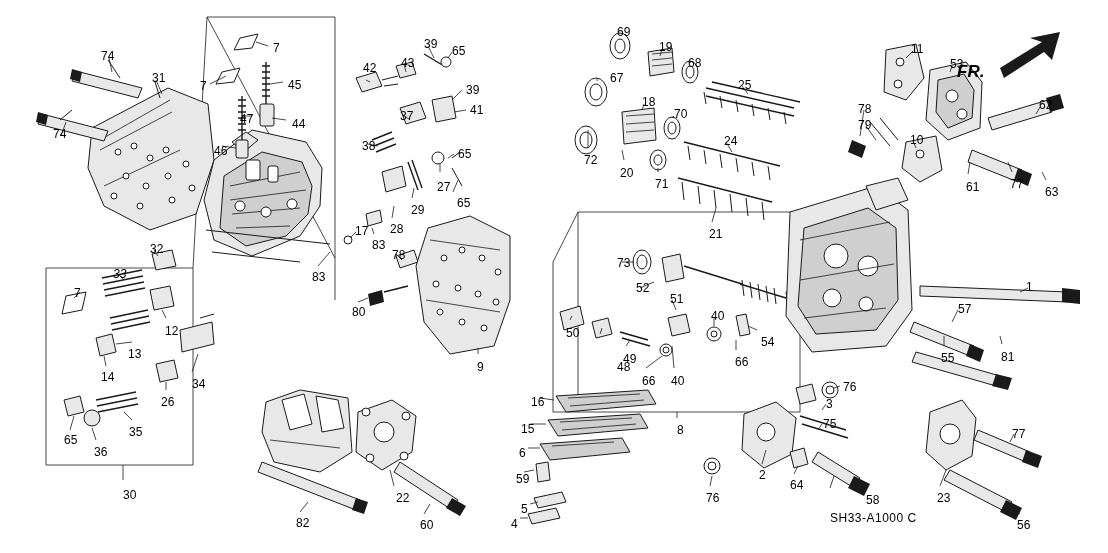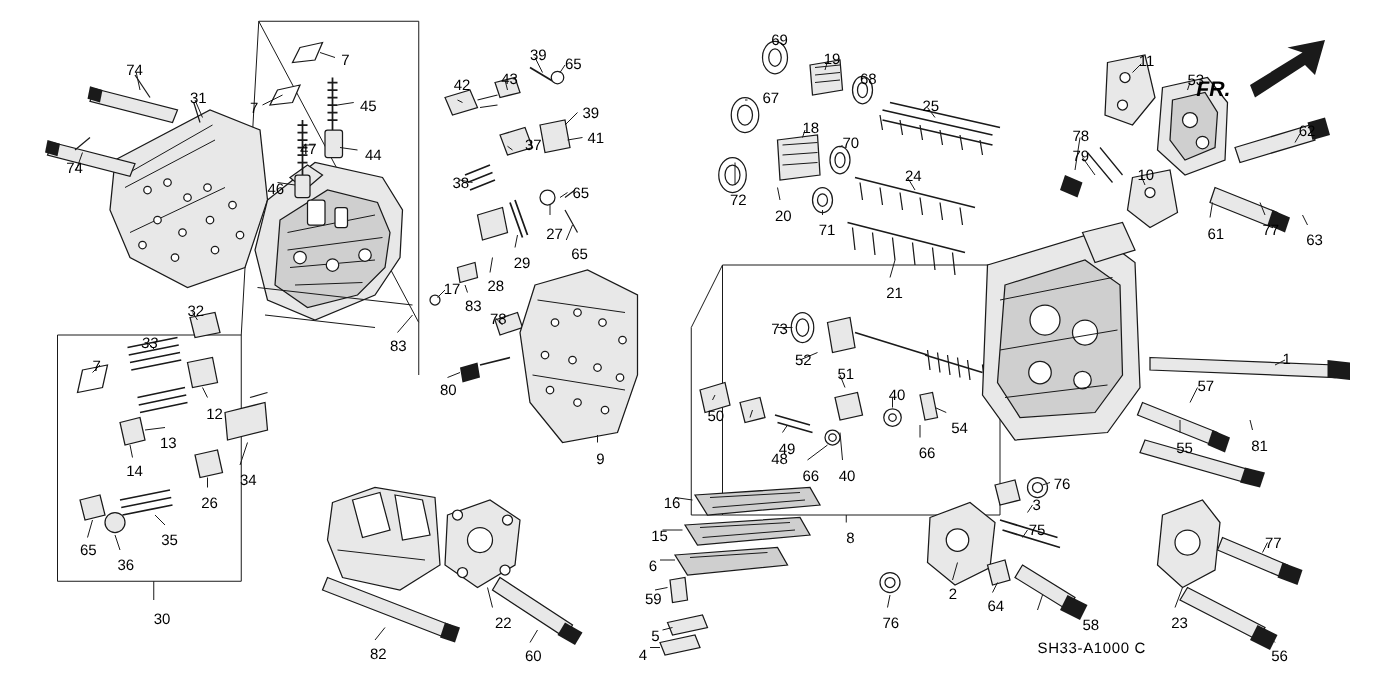--- a/index.html
+++ b/index.html
@@ -417,21 +417,21 @@
       <div class="callout" style="left: 240px; top: 113px;">47</div>
       <div class="callout" style="left: 292px; top: 118px;">44</div>
       <div class="callout" style="left: 214px; top: 145px;">46</div>
       <div class="callout" style="left: 53px; top: 128px;">74</div>
       <div class="callout" style="left: 401px; top: 57px;">43</div>
       <div class="callout" style="left: 424px; top: 38px;">39</div>
       <div class="callout" style="left: 452px; top: 45px;">65</div>
       <div class="callout" style="left: 466px; top: 84px;">39</div>
       <div class="callout" style="left: 363px; top: 62px;">42</div>
       <div class="callout" style="left: 470px; top: 104px;">41</div>
-      <div class="callout" style="left: 408px; top: 110px; padding-left: 12px;">37</div>
+      <div class="callout" style="left: 388px; top: 110px; padding-left: 12px;">37</div>
       <div class="callout" style="left: 362px; top: 140px;">38</div>
       <div class="callout" style="left: 458px; top: 148px;">65</div>
       <div class="callout" style="left: 437px; top: 181px;">27</div>
       <div class="callout" style="left: 457px; top: 197px;">65</div>
       <div class="callout" style="left: 411px; top: 204px;">29</div>
       <div class="callout" style="left: 390px; top: 223px;">28</div>
       <div class="callout" style="left: 355px; top: 225px;">17</div>
       <div class="callout" style="left: 372px; top: 239px;">83</div>
       <div class="callout" style="left: 392px; top: 249px;">78</div>
       <div class="callout" style="left: 312px; top: 271px;">83</div>

